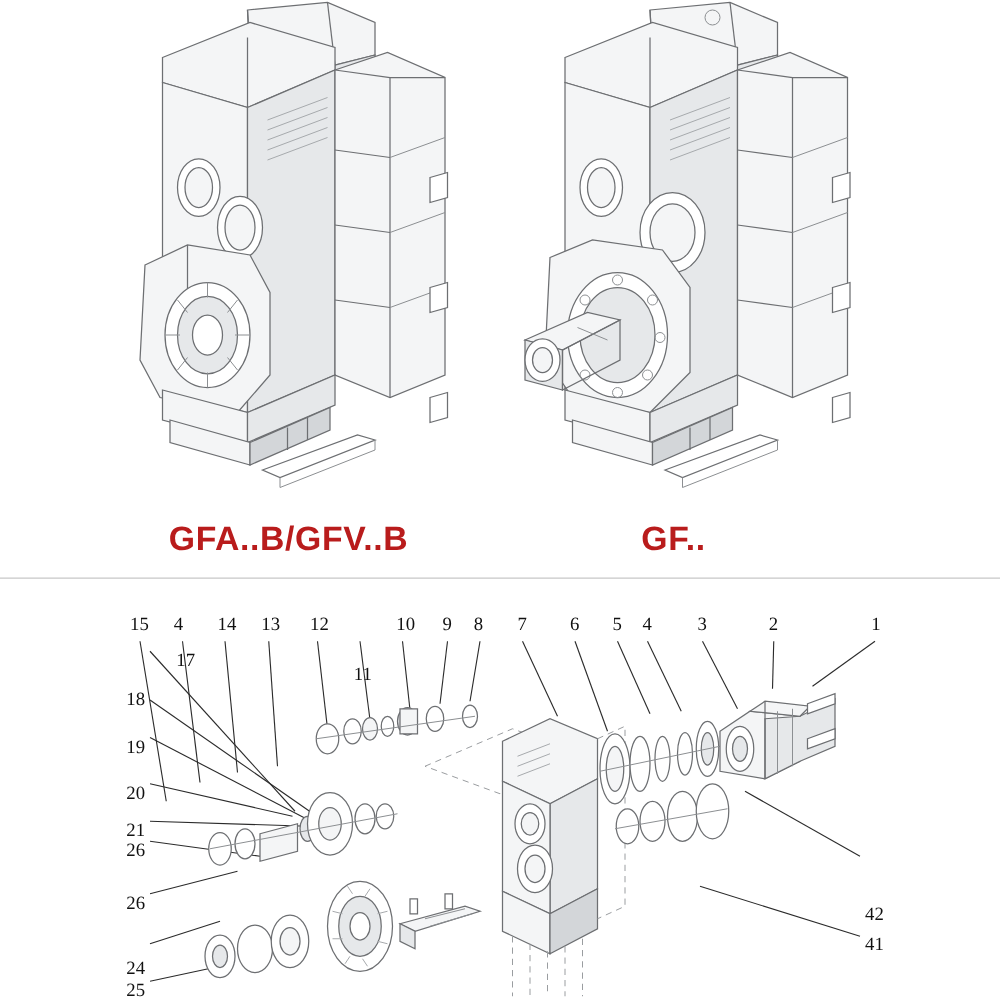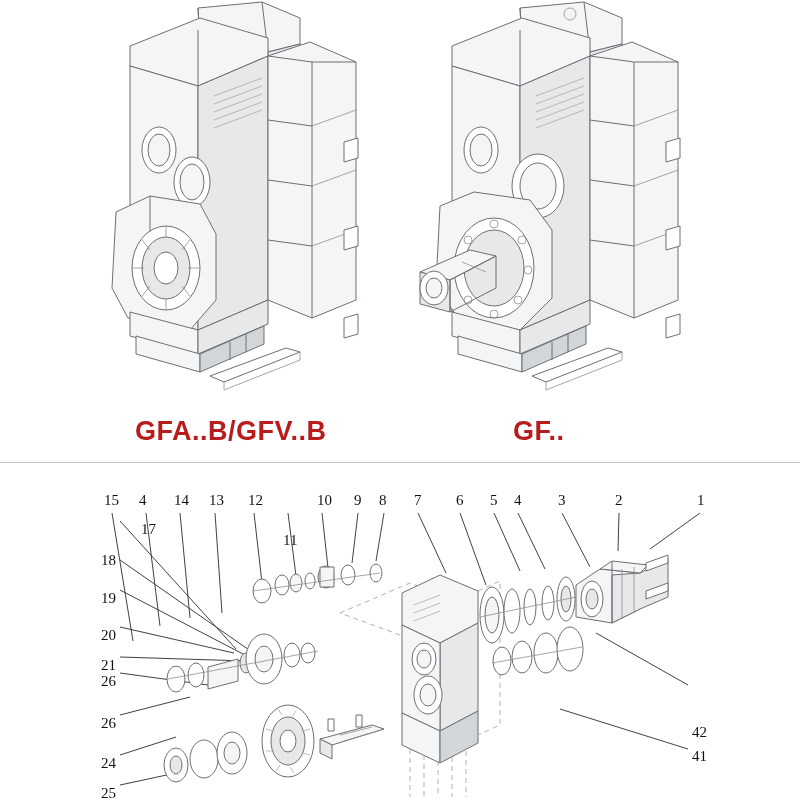--- a/index.html
+++ b/index.html
@@ -405,19 +405,19 @@
         <div class="num" style="left: 558px; top: 29px;">3</div>
         <div class="num" style="left: 615px; top: 29px;">2</div>
         <div class="num" style="left: 697px; top: 29px;">1</div>
         <div class="num" style="left: 101px; top: 58px; margin-left: 40px;">17</div>
         <div class="num" style="left: 101px; top: 89px;">18</div>
         <div class="num" style="left: 101px; top: 127px;">19</div>
         <div class="num" style="left: 101px; top: 164px;">20</div>
         <div class="num" style="left: 101px; top: 194px;">21</div>
         <div class="num" style="left: 101px; top: 210px;">26</div>
         <div class="num" style="left: 101px; top: 252px;">26</div>
-        <div class="num" style="left: 101px; top: 292px;">24</div>
+        <div class="num" style="left: 101px; top: 304px;">24</div>
         <div class="num" style="left: 101px; top: 322px;">25</div>
         <div class="num" style="left: 692px; top: 221px; margin-top: 40px;">42</div>
         <div class="num" style="left: 692px; top: 285px;">41</div>
       </div>
   </div>
 </div>
 
 </body></html>

